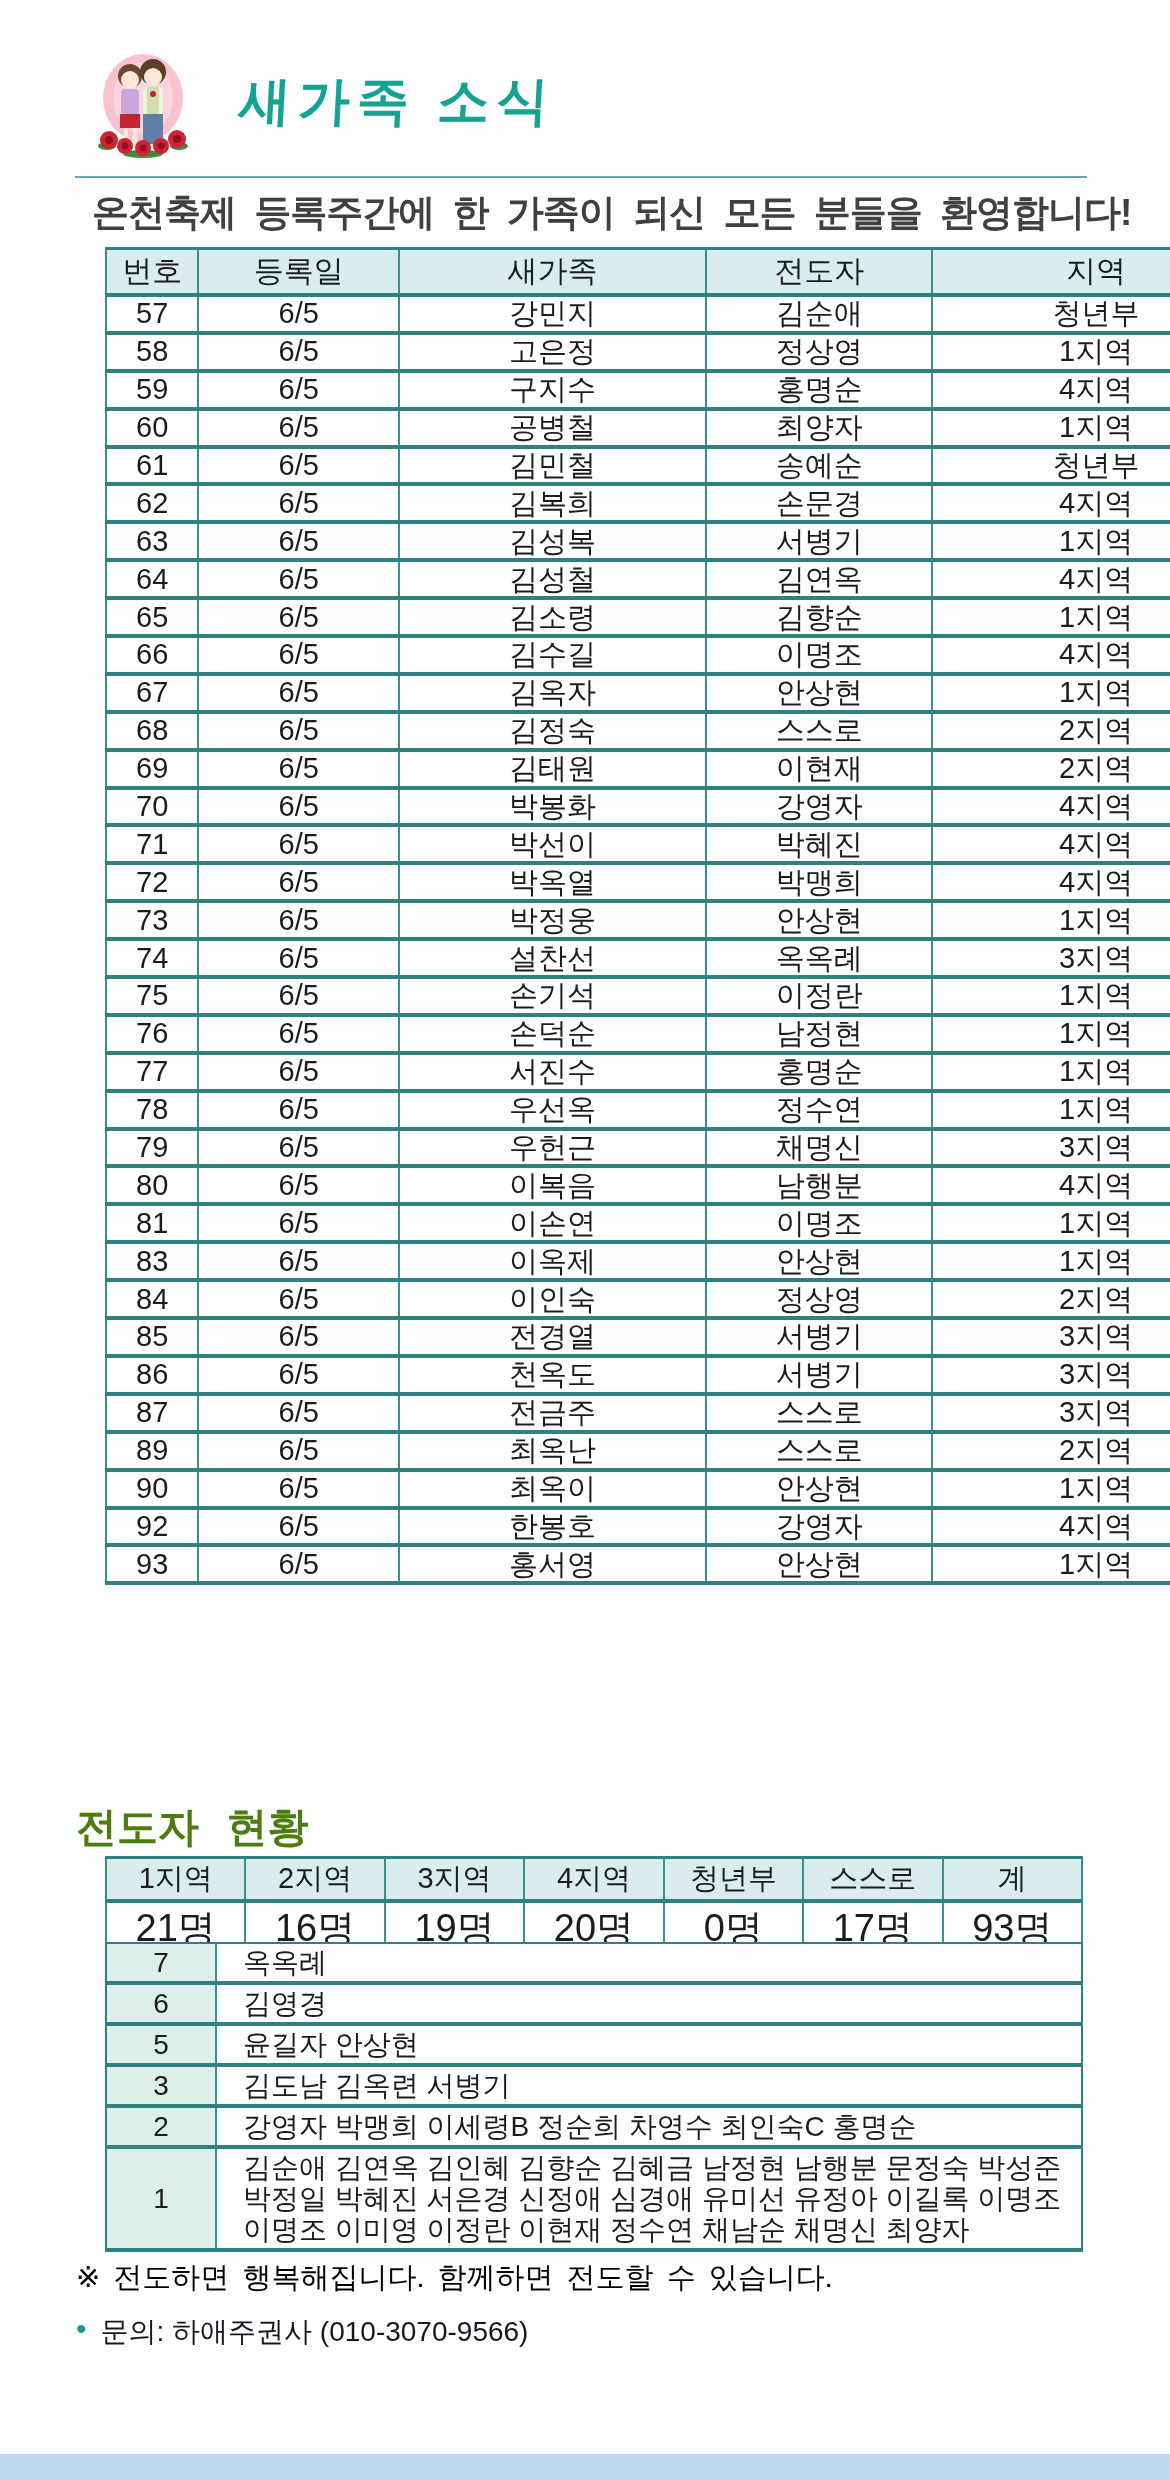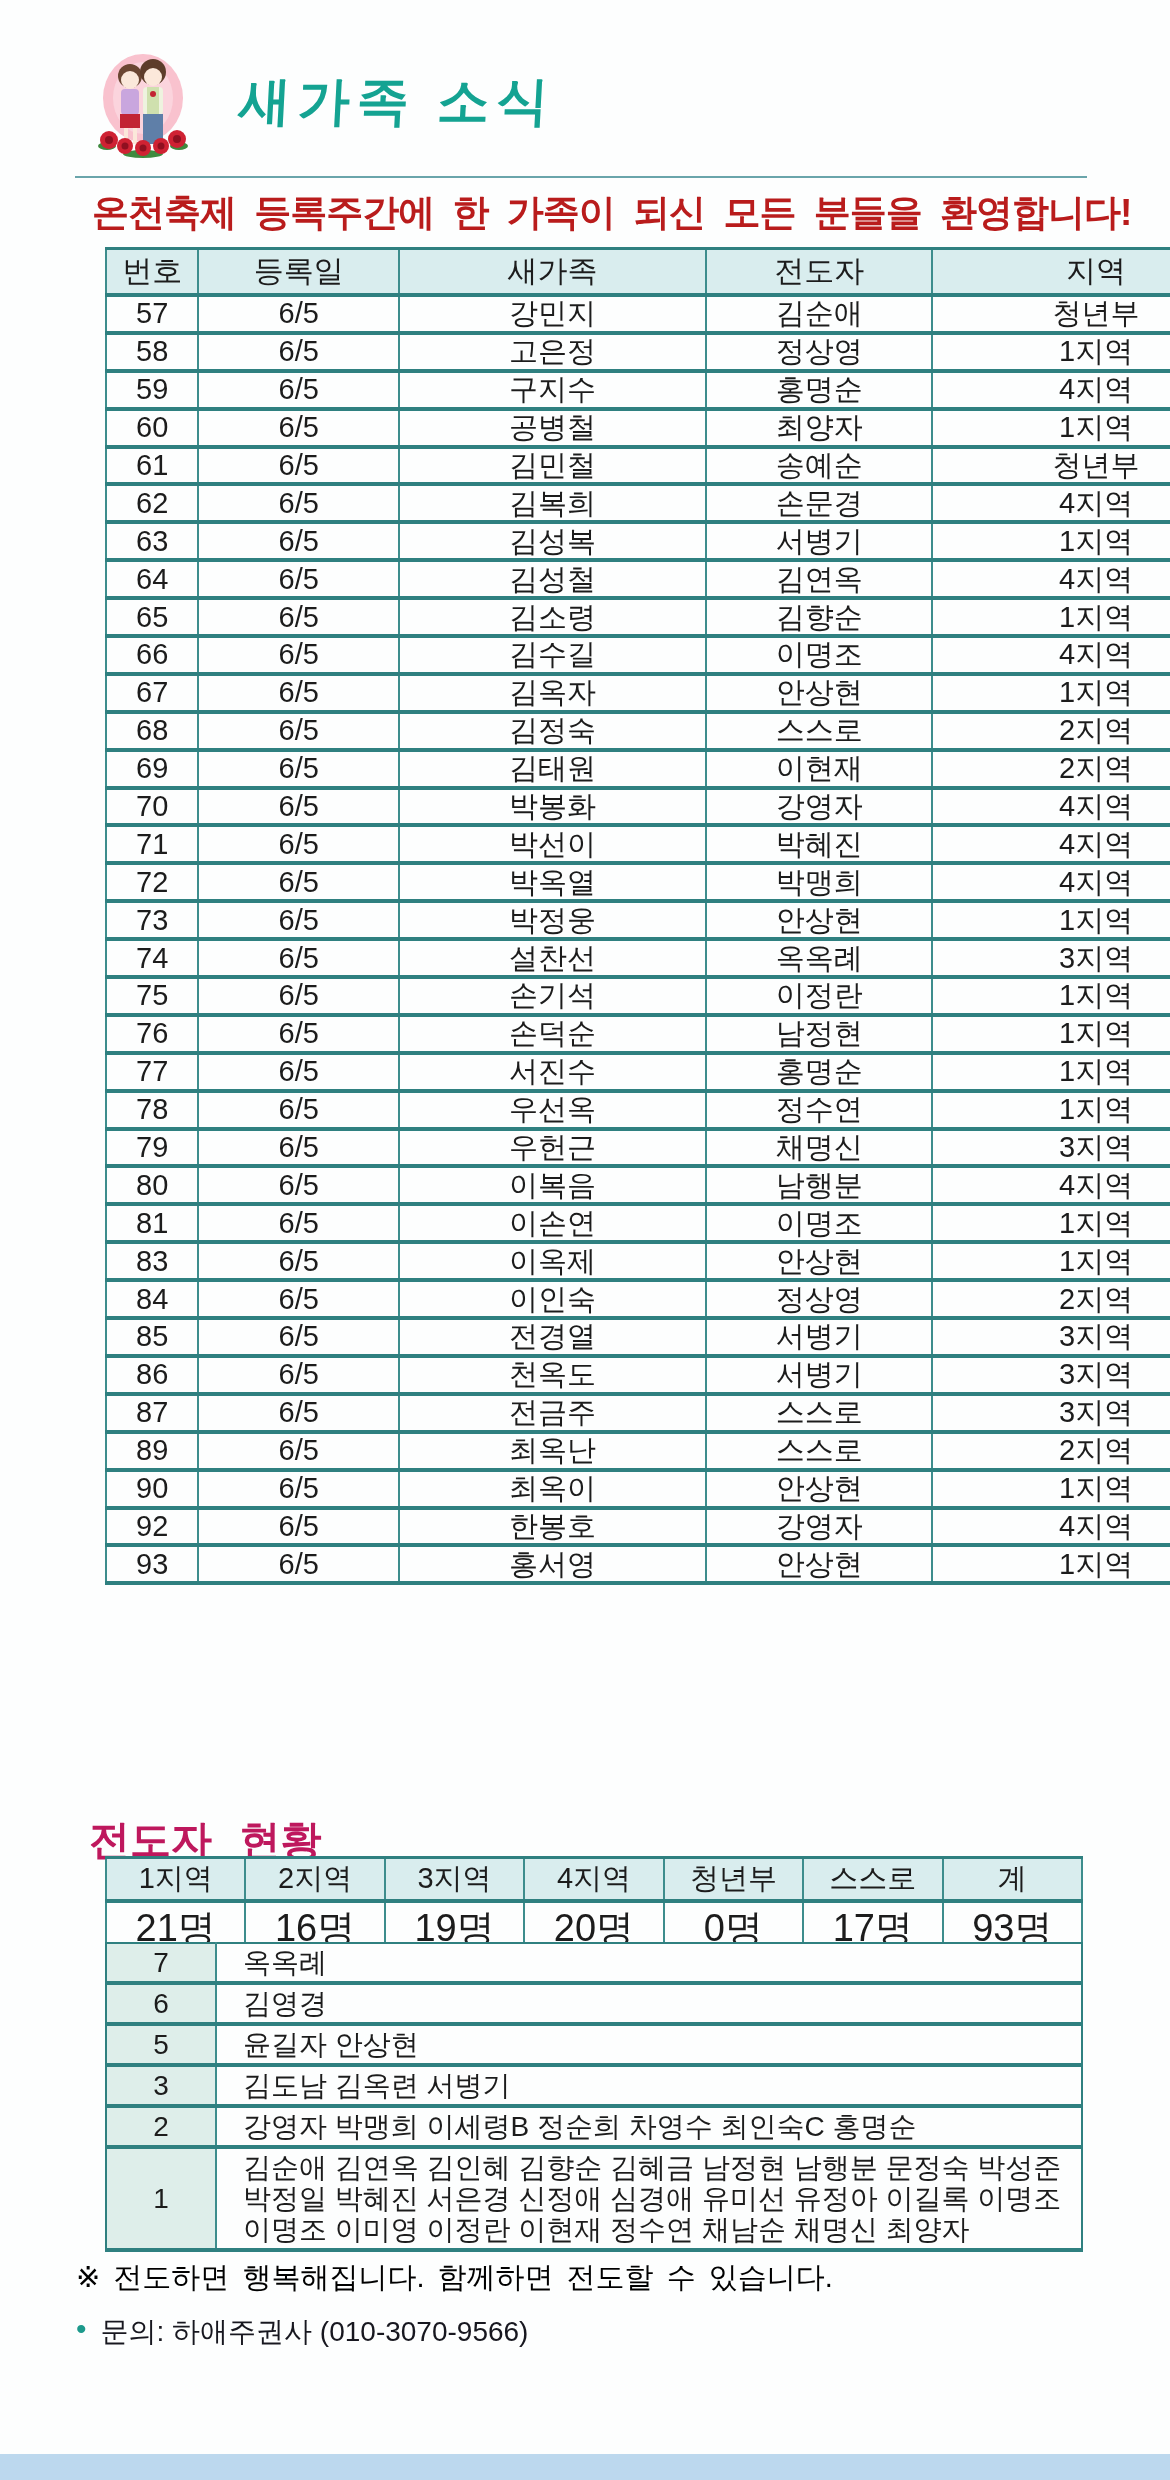--- a/index.html
+++ b/index.html
@@ -8,39 +8,39 @@
 
   
   .masthead { position:absolute; left:95px; top:42px; display:flex; align-items:center; gap:48px; }
   .masthead h1 { margin:0; font-size:52px; font-weight:bold; color:#14a392; letter-spacing:7px;
                  transform:skewX(-3deg); }
 
   .rule { position:absolute; left:75px; top:176px; width:1012px; height:0;
           border-top:2px solid #6aa5ab; }
 
   .headline { position:absolute; left:92px; top:188px; width:1000px;
-              font-size:37px; font-weight:800; color:#b91c1c; word-spacing:9px;
+              font-size:37px; font-weight:800; color:#404040; word-spacing:9px;
               letter-spacing:-1px; white-space:nowrap; }
 
   
   table { border-collapse:collapse; table-layout:fixed; background:#fdfefe; }
   th, td { padding:0; text-align:center; color:#1c1c1c; font-weight:normal; overflow:hidden; }
 
   
   #registry-table { position:absolute; left:105px; top:247px; width:1156px;
                     border:2px solid #2f8080; }
   #registry-table th, #registry-table td { border-left:2px solid #3d8d8d; border-right:2px solid #3d8d8d; }
   #registry-table thead tr { border-top:3px solid #2f8080; border-bottom:4px solid #2f8080; background:#d9edee; }
   #registry-table thead th { height:43px; font-size:30px; }
   #registry-table tbody tr { border-bottom:4px solid #2f8080;margin-left:32px; }
   #registry-table tbody td { height:33.9px; font-size:29px; line-height:33px; }
 
   
-  .section-title { position:absolute; left:76px; top:1800px; margin:13px;
-                   font-size:41px; font-weight:800; color:#be185d; word-spacing:16px; }
+  .section-title { position:absolute; left:76px; top:1800px; margin:0;
+                   font-size:41px; font-weight:800; color:#4d7c0f; word-spacing:16px; }
 
   #summary-table { position:absolute; left:105px; top:1856px; width:978px;
                    border:2px solid #2f8080; }
   #summary-table th, #summary-table td { border-left:2px solid #3d8d8d; border-right:2px solid #3d8d8d; }
   #summary-table tr.hdr { border-top:3px solid #2f8080; border-bottom:4px solid #2f8080; background:#d9edee; }
   #summary-table tr.hdr th { height:34px; font-size:29px; }
   #summary-table tr.val { border-bottom:3px solid #2f8080; }
   #summary-table tr.val td { height:34px; font-size:38px; }
 
   #counts-table { position:absolute; left:105px; top:1942px; width:978px;

